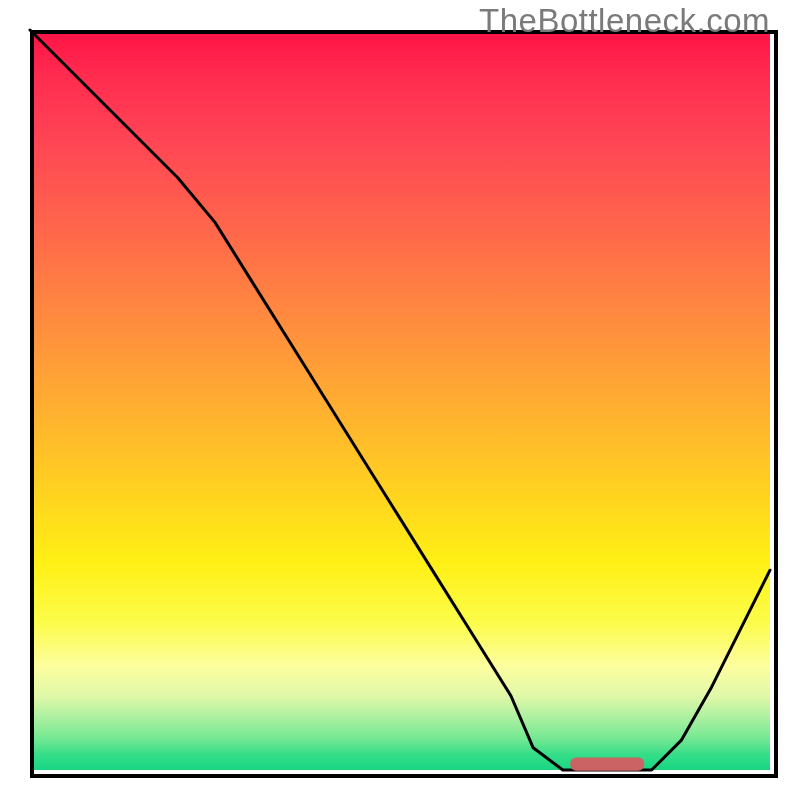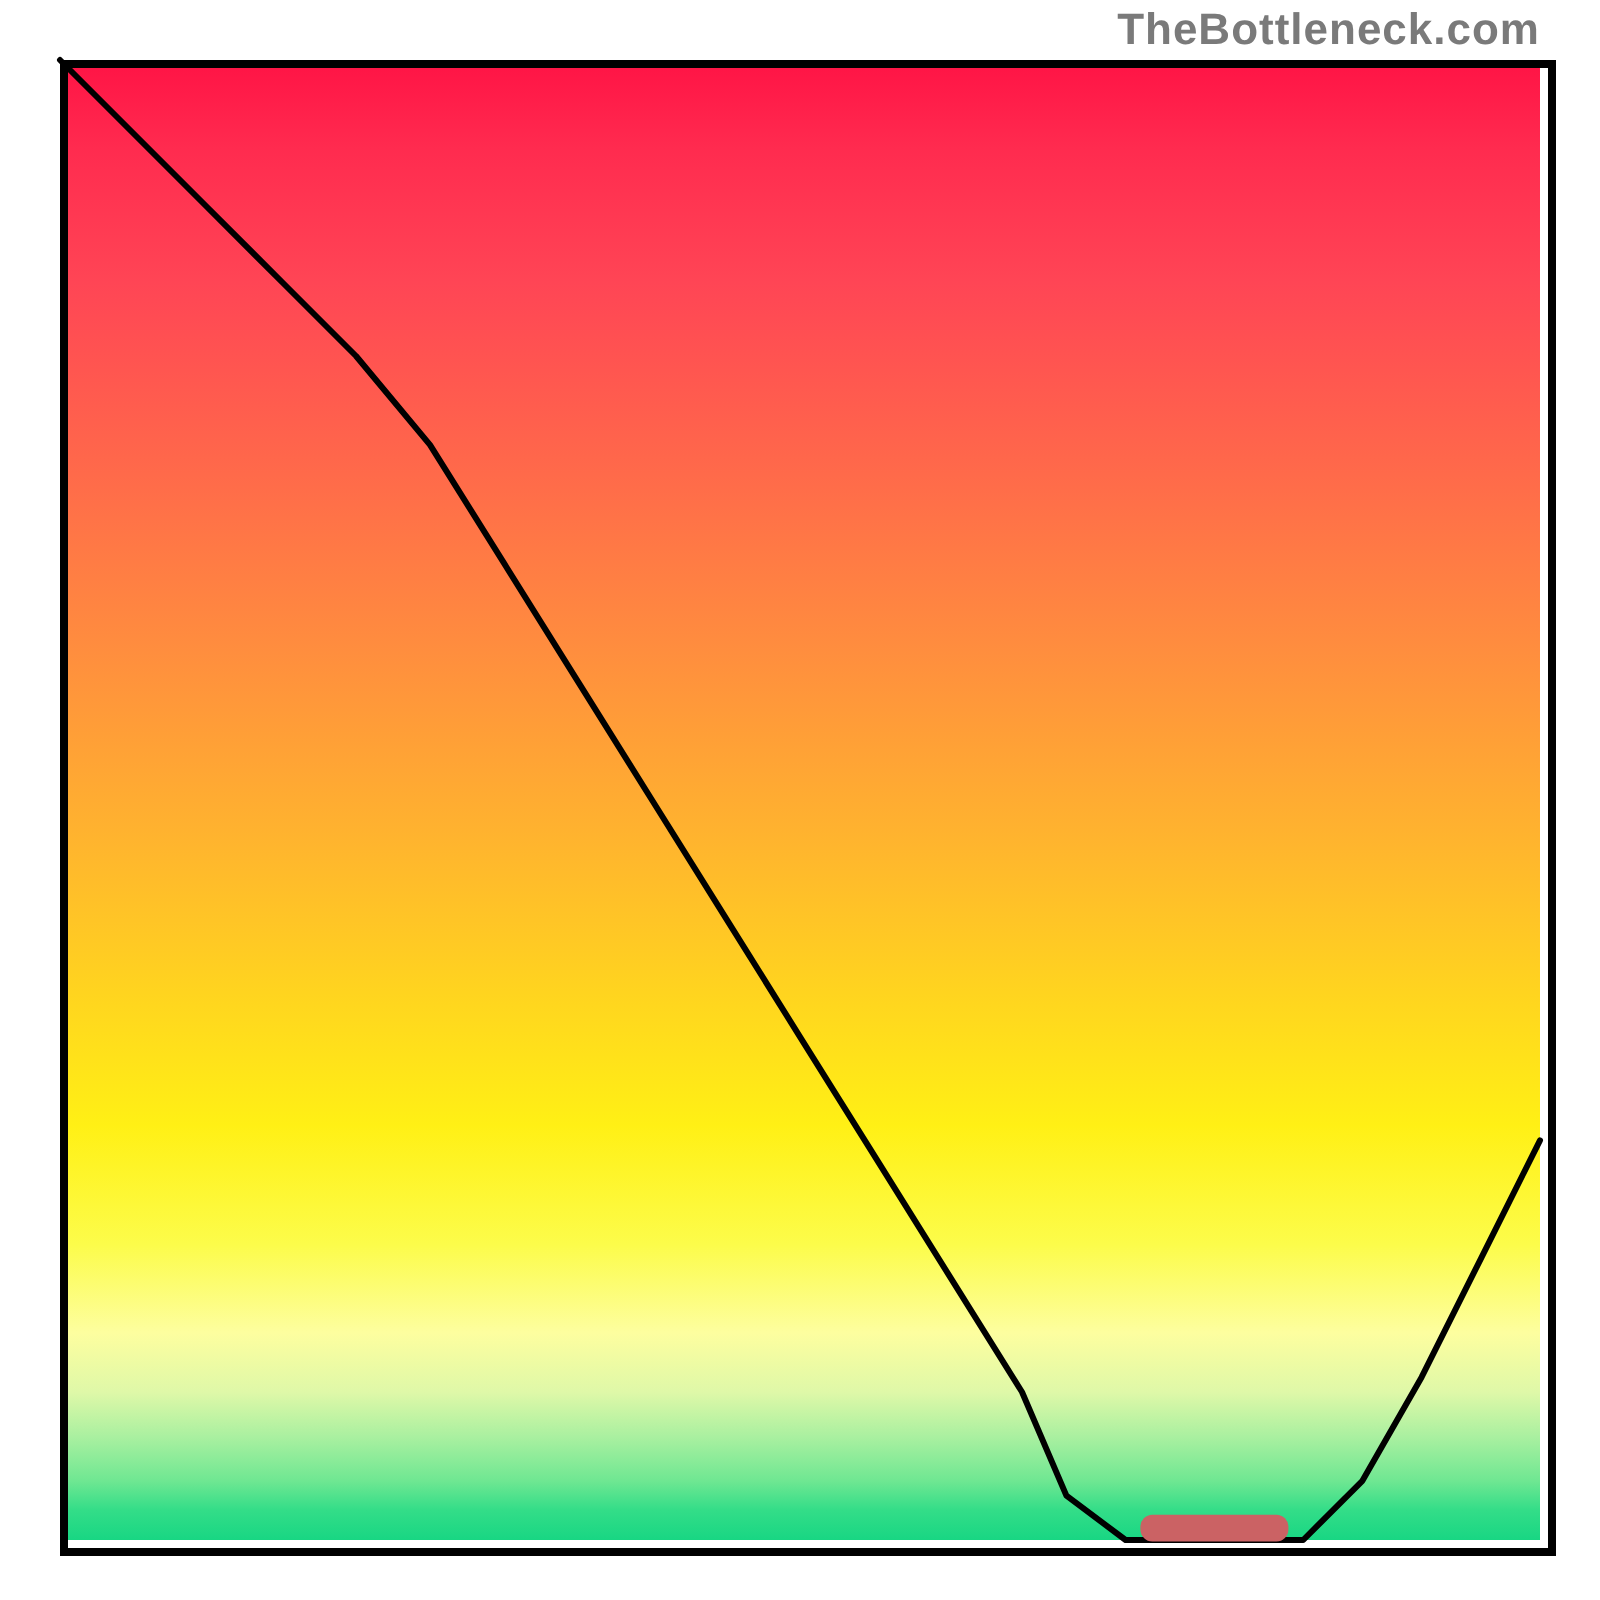--- a/index.html
+++ b/index.html
@@ -39,22 +39,22 @@
       #6fe792 96%,
       #33dd88 98%,
       #18d683 100%
     );
   }
   
   .watermark {
     position: absolute;
     top: 2px;
     right: 30px;
-    font-size: 22px;
-    font-weight: 700;
+    font-size: 33px;
+    font-weight: 400;
     color: #7a7a7a;
     letter-spacing: 0.5px;
   }
   
   .chart-border {
     position: absolute;
     top: 30px;
     left: 30px;
     width: 740px;
     height: 740px;

